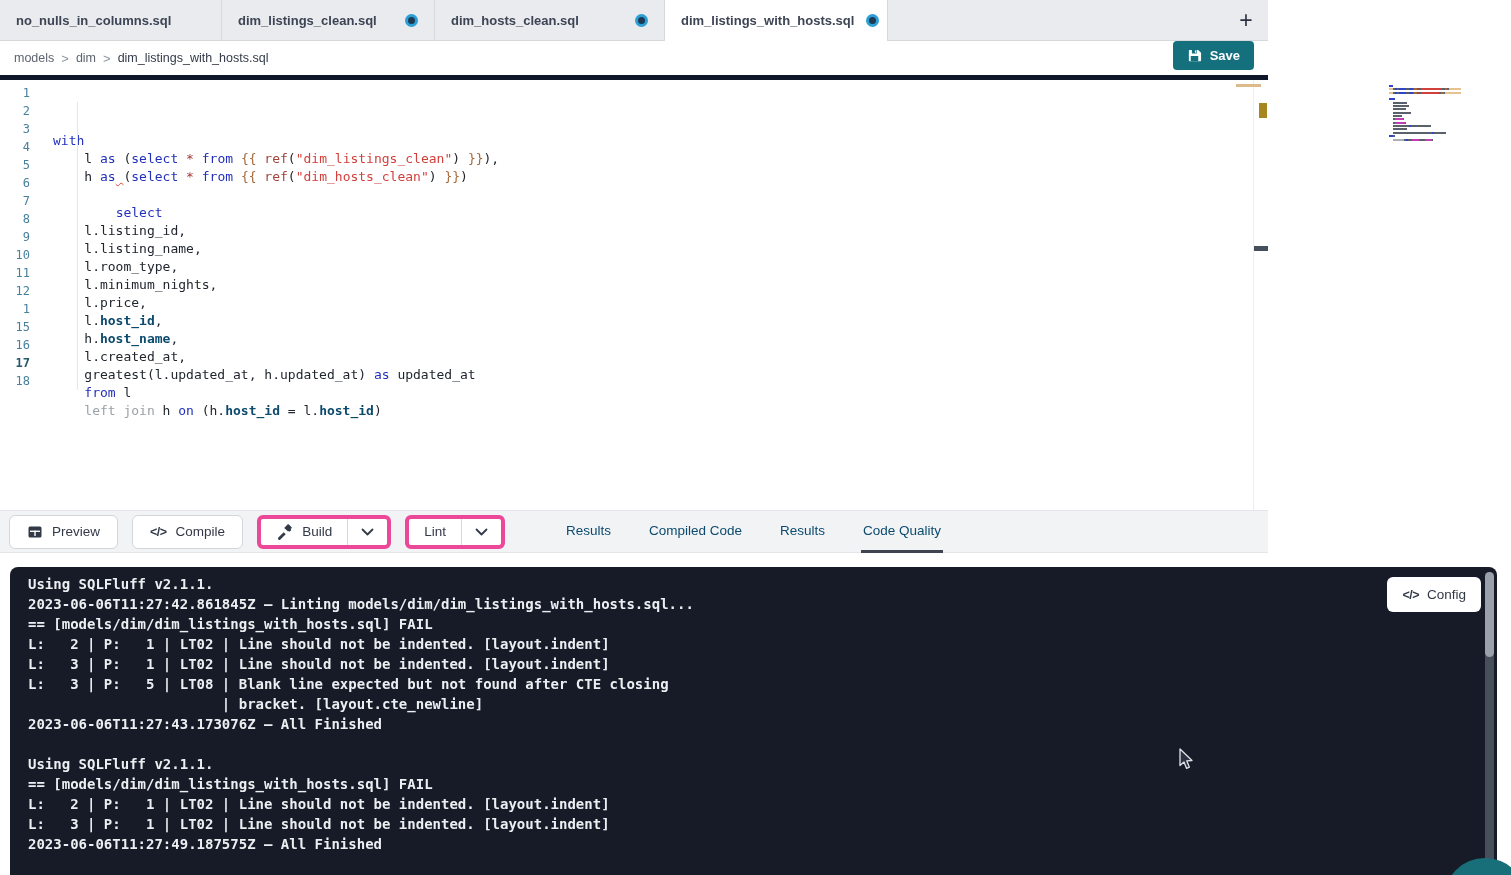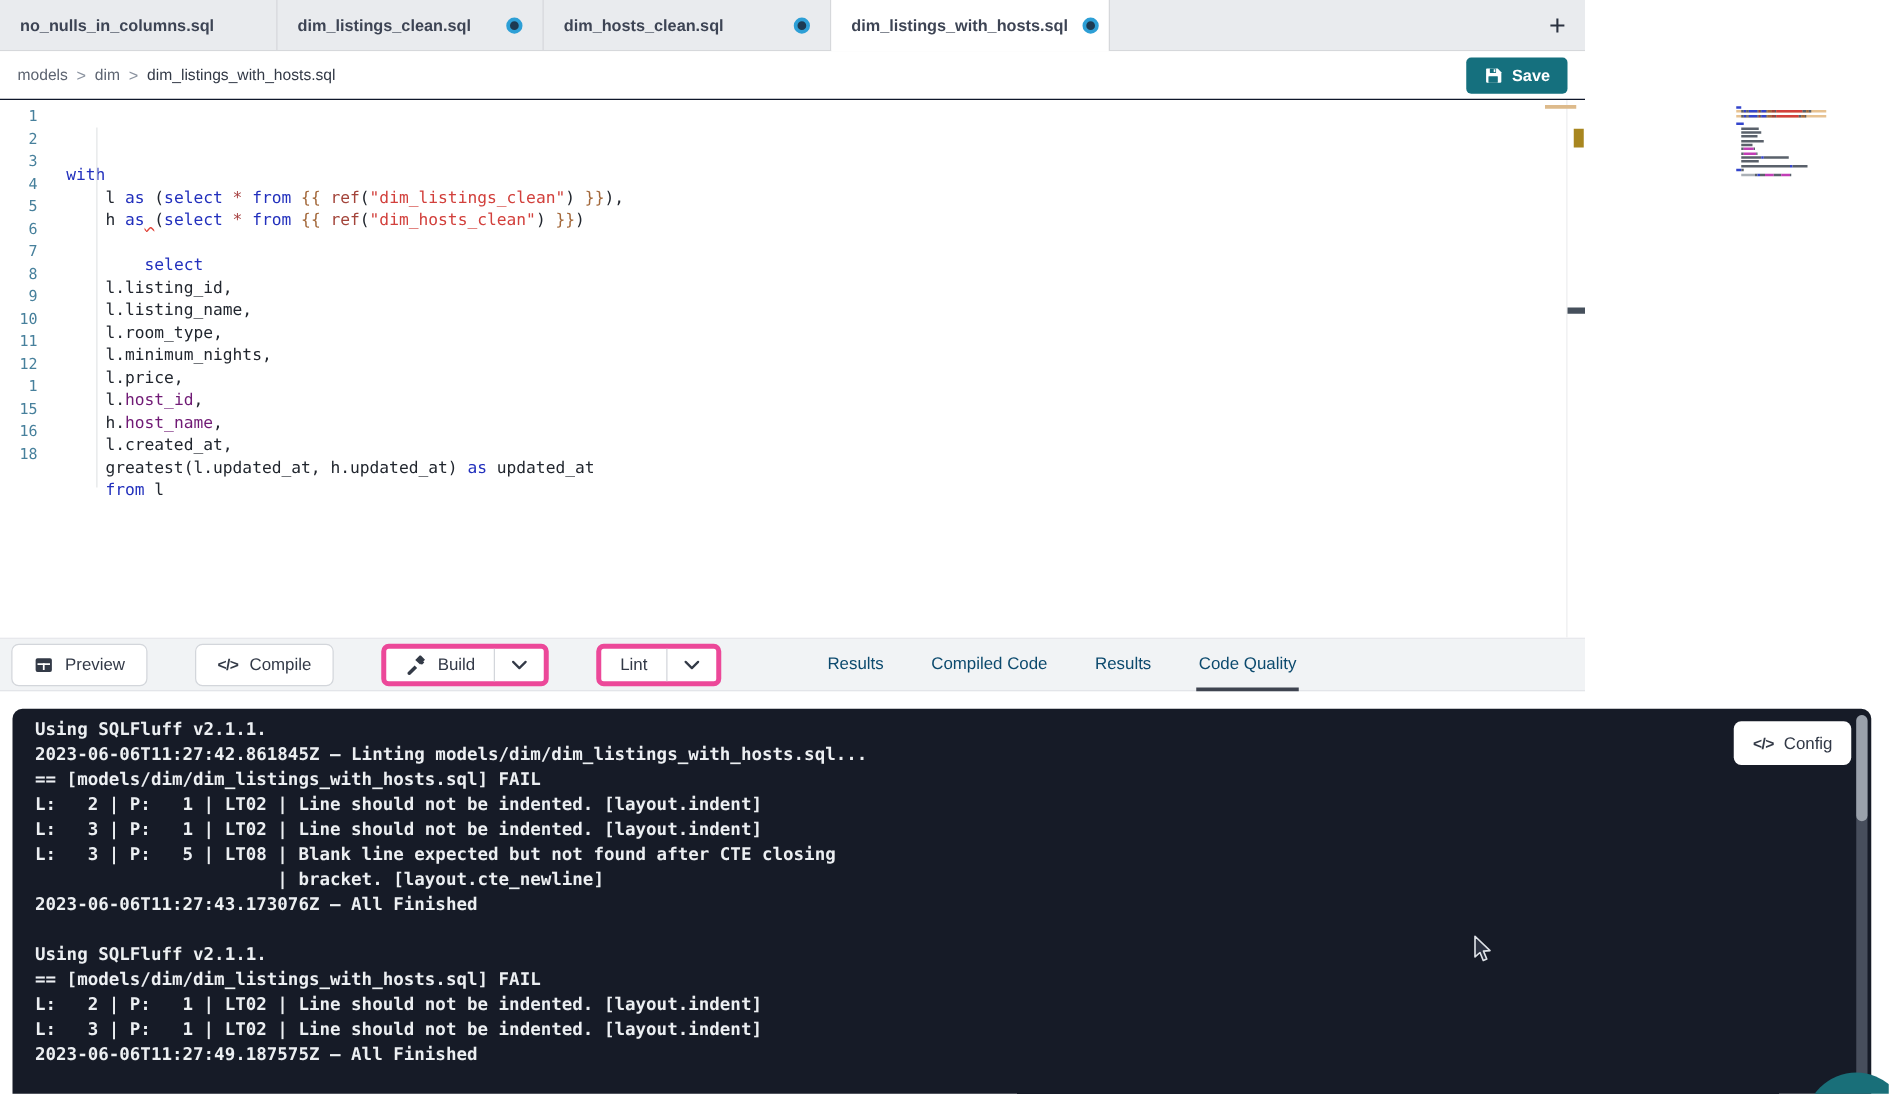--- a/index.html
+++ b/index.html
@@ -15,52 +15,52 @@
   .tab:nth-child(2){ width:213px; }
   .tab:nth-child(3){ width:230px; }
   .tab:nth-child(4){ width:223px; }
   .tab.active { position:relative; background:#fff; }
   .tab.active::after { content:""; position:absolute; left:0; right:0; bottom:-1px; height:1px; background:#fff; }
   .dot { width:13px; height:13px; border-radius:50%; background:#1d3a52; border:3.5px solid #2d9fd6; flex:none; margin-left:12px; }
   .plusbtn { margin-left:auto; width:44px; display:flex; align-items:center; justify-content:center;
     font-size:23px; font-weight:400; color:#2b3240; height:40px; }
 
   
-  .pathbar { height:39px; background:#fff; border-bottom:1px solid #0f172a; display:flex; align-items:center; padding:0 14px;gap:40px; }
+  .pathbar { height:39px; background:#fff; border-bottom:5px solid #0f172a; display:flex; padding:0 14px;gap:40px; }
   .crumbs { display:flex; align-items:center; gap:7px; font-size:12.5px; color:#5d6471; }
   .crumb-sep { color:#8b93a0; font-size:13px; }
   .crumb:last-child { color:#333a47; }
   .savebtn { margin-left:auto; background:#15707e; color:#fff; height:29px; border:none; border-radius:4px;
     padding:0 14px; font-size:13px; font-weight:600; display:flex; align-items:center; gap:8px;
     font-family:"Liberation Sans", sans-serif; }
 
   
   .editor { position:relative; height:430px; background:#fff; padding-top:4px;
     font-family:"DejaVu Sans Mono", monospace; font-size:13px; line-height:18px; }
   .row { display:flex; height:18px; }
   .ln { width:30px; text-align:right; color:#47809c; font-size:12px; flex:none; }
   .code { margin-left:23px; white-space:pre; flex:1; color:#21262e;margin-top:48px; }
   .kw{ color:#2230bd; } .str{ color:#d2403c; } .jinja{ color:#a3683a; } .fn{ color:#a3443a; }
-  .op{ color:#a33a3a; } .var{ color:#701a75; } .gray{ color:#9ba1a6; } .pl{ color:#21262e; }
+  .op{ color:#a33a3a; } .var{ color:#0c4a6e;font-weight:bold; } .gray{ color:#9ba1a6; } .pl{ color:#21262e; }
   .sq{ text-decoration:underline wavy #e0443a; text-decoration-thickness:1px; }
   .row.active .code { background:#f3f3f3; box-shadow: inset 0 1px 0 #dcdcdc, inset 0 -1px 0 #dcdcdc; }
   .row.active .ln { color:#24586e; font-weight:bold; }
   .indent-guide { position:absolute; left:77px; top:22px; height:288px; width:1px; background:#e4e6e8; }
   .minimap { position:absolute; left:1388px; top:3px; width:74px; padding:2px 1px; }
   .mini-row { height:2px; margin-bottom:1.35px; display:flex; }
   .mini-row.err { background:#e7c291; }
   .mini-tok { height:2px; }
   .edge-line { position:absolute; right:14px; top:0; bottom:0; width:1px; background:#edeef0; }
   .mark-tan  { position:absolute; right:7px;  top:4px;   width:25px; height:3px;  background:#ddba8b; }
   .mark-gold { position:absolute; right:1px;  top:23px;  width:8px;  height:15px; background:#a8861f; }
   .mark-dash { position:absolute; right:0px;  top:166px; width:14px; height:5px;  background:#46505c; }
 
   
   .strip { height:43px; background:#f1f3f5; border-top:1px solid #e3e5e9; border-bottom:1px solid #e3e5e9;
-    display:flex; align-items:center; padding-left:9px;gap:24px; }
+    display:flex; align-items:center; padding-left:9px; }
   .btn { background:#fff; border:1px solid #d3d6db; border-radius:6px; height:34px; padding:0 17px;
     display:inline-flex; align-items:center; gap:9px; font-size:13.5px; font-weight:500; color:#323947;
     font-family:"Liberation Sans", sans-serif; margin-right:14px; }
   .split { display:inline-flex; border:4px solid #ec4899; border-radius:6px; background:#fff; margin-right:14px; height:34px; }
   .seg { display:inline-flex; align-items:center; gap:9px; padding:0 15px; font-size:13.5px; font-weight:500; color:#323947; }
   .seg + .seg { border-left:1px solid #d3d6db; padding:0 13px; }
   .codeglyph { font-weight:700; font-size:12.5px; letter-spacing:-0.5px; color:#333a47; }
   .rtabs { display:flex; margin-left:45px; align-self:stretch; gap:34px; }
   .rtab { display:flex; align-items:center; font-size:13.5px; color:#0c4a6e; border-bottom:3px solid transparent;
     padding:0 2px; margin-bottom:-1px; }
@@ -182,20 +182,24 @@
           <span class="ln">1</span>
           <span class="code"><span class="pl">    l.created_at,</span></span>
         </div>
         <div class="row">
           <span class="ln">15</span>
           <span class="code"><span class="pl">    greatest(l.updated_at, h.updated_at) </span><span class="kw">as</span><span class="pl"> updated_at</span></span>
         </div>
         <div class="row">
           <span class="ln">16</span>
           <span class="code"><span class="pl">    </span><span class="kw">from</span><span class="pl"> l</span></span>
+        </div>
+        <div class="row active">
+          <span class="ln">17</span>
+          <span class="code"><span class="gray">    left join </span><span class="pl">h </span><span class="kw">on</span><span class="pl"> (h.</span><span class="var">host_id</span><span class="pl"> = l.</span><span class="var">host_id</span><span class="pl">)</span></span>
         </div>
         <div class="row">
           <span class="ln">18</span>
           <span class="code"></span>
         </div>
       </div>
     <div class="minimap">
         <div class="mini-row">
           <span class="mini-tok" style="width: 4.2px; margin-left: 0px; background: rgb(51, 68, 204);"></span>
         </div>

